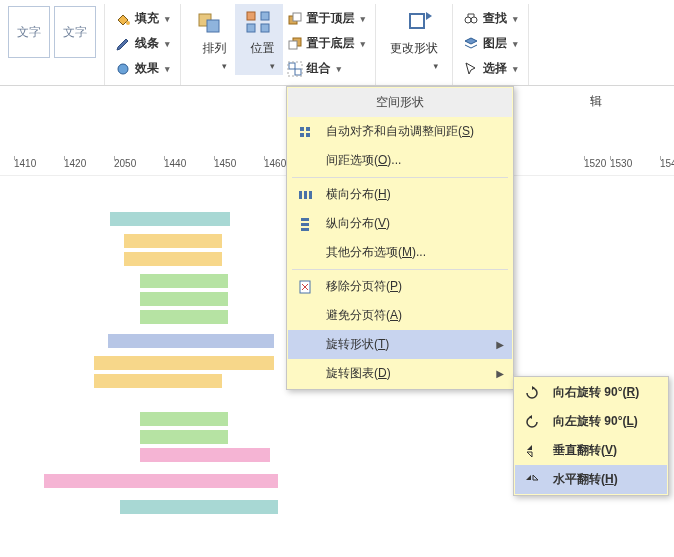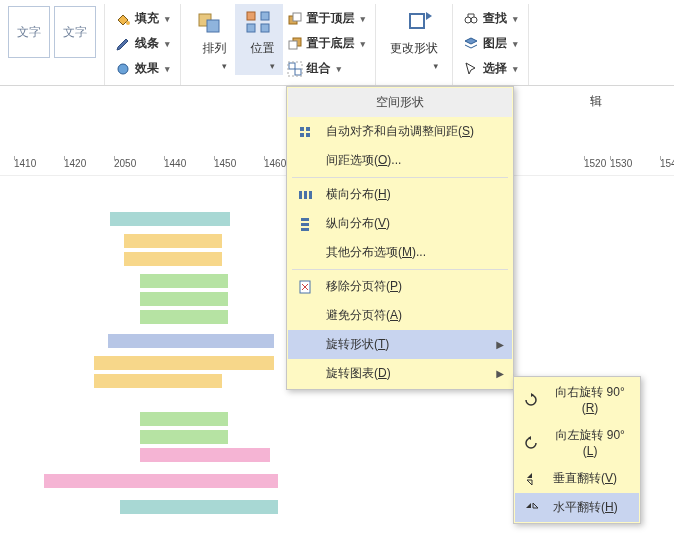--- a/index.html
+++ b/index.html
@@ -271,21 +271,21 @@
         <span class="menu-arrow">▶</span>
       </div>
       <div class="menu-item">
         <span class="menu-icon-slot"></span>
         <span>旋转图表(<span class="underline-key">D</span>)</span>
         <span class="menu-arrow">▶</span>
       </div>
     </div>
 </div>
 
-<div class="menu" style="left:513px; top:376px; width:128px;">
+<div class="menu" style="left:513px; top:376px; width:156px;font-weight:bold;">
   <div id="m2">
       <div class="menu-item">
         <span class="menu-icon-slot">
           <svg width="16" height="16" viewBox="0 0 16 16">
             <path d="M8 3a5 5 0 1 1-5 5" fill="none" stroke="#333" stroke-width="1.5"></path>
             <path d="M8 1l3 2-3 2z" fill="#333"></path>
           </svg>
         </span>
         <span>向右旋转 90°(<span class="underline-key">R</span>)</span>
       </div>

